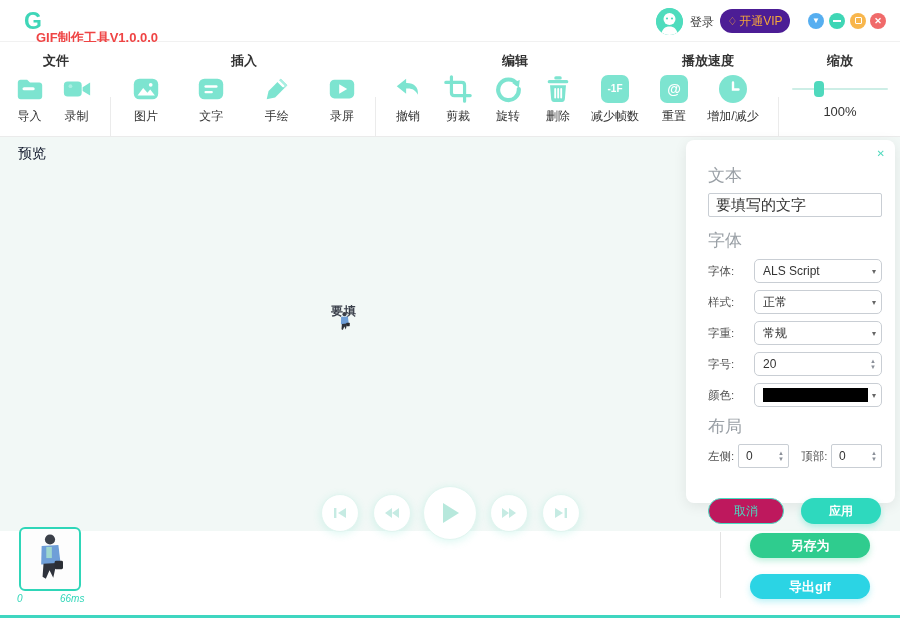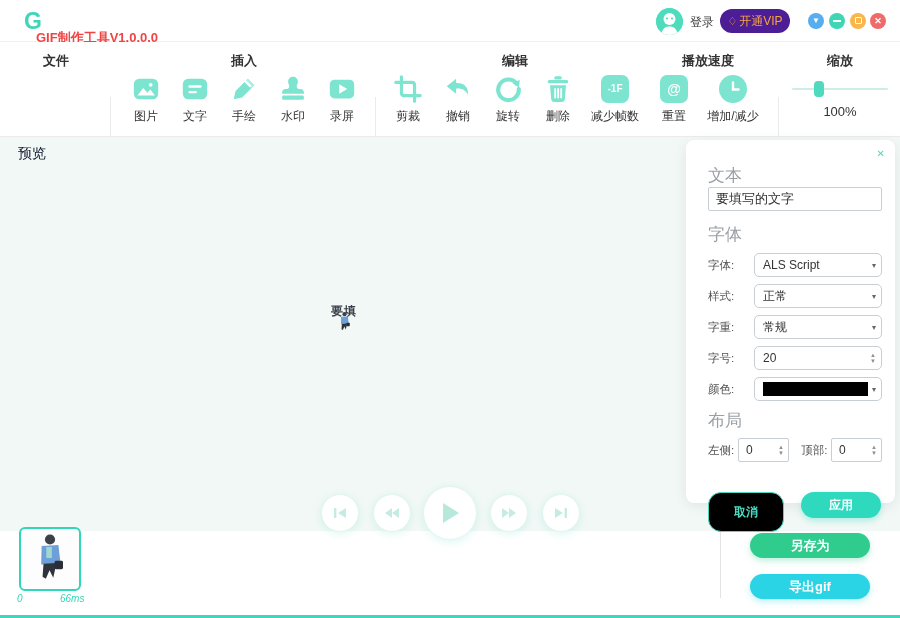--- a/index.html
+++ b/index.html
@@ -59,39 +59,39 @@
 
   
   .pbtn { position:absolute; border-radius:50%; background:#fff; border:1px solid #e2f5f0; box-shadow:0 2px 8px rgba(63,214,184,.18); display:flex; align-items:center; justify-content:center; cursor:pointer; }
   .pbtn.sm { width:38px; height:38px; top:494px; }
   .pbtn.lg { width:54px; height:54px; top:486px; left:423px; }
 
   
   .panel { position:absolute; left:686px; top:140px; width:209px; height:363px; background:#fff; border-radius:8px; box-shadow:0 3px 14px rgba(0,0,0,.08); padding:24px 13px 0 22px; }
   .panel-close { position:absolute; right:10px; top:8px; font-size:10px; color:#4fd9bd; cursor:pointer; }
   .sec-label { font-size:17px; color:#9aa0a6; }
-  .text-input { width:174px; height:24px; border:1px solid #c9ced4; border-radius:2px; font-size:13px; color:#333; padding:0 7px; font-family:"Liberation Sans",sans-serif; }
+  .text-input { width:174px; height:24px; margin-top:6px; border:1px solid #c9ced4; border-radius:2px; font-size:15px; color:#333; padding:0 7px; font-family:"Liberation Sans",sans-serif; }
   .font-sec { margin-top:12px; }
   .prow { display:flex; align-items:center; margin-top:7px; }
   .prow:first-of-type { margin-top:8px; }
   .prow .rlabel { width:30px; font-size:11.5px; color:#555; flex:none; white-space:nowrap; }
   .ctrl { flex:1; height:24px; border:1px solid #c9ced4; border-radius:5px; background:#fff; display:flex; align-items:center; padding:0 5px 0 8px; cursor:pointer; margin-left:16px; }
   .ctrl .cval { flex:1; font-size:12px; color:#333; }
   .ctrl .caret { font-size:8px; color:#666; }
   .num-input { flex:1; width:20px; border:none; outline:none; font-size:12px; color:#333; font-family:"Liberation Sans",sans-serif; }
   .spin { display:flex; flex-direction:column; line-height:6px; }
   .spin span { font-size:6px; color:#8a8f98; cursor:pointer; }
   .swatch { flex:1; height:14px; }
   .layout-sec { margin-top:8px; }
   .pos-row { display:flex; align-items:center; margin-top:6px; }
   .pos-row .rlabel { width:34px; font-size:11.5px; color:#555; white-space:nowrap; }
   .pos-box { width:56px; height:24px; border:1px solid #c9ced4; border-radius:2px; display:flex; align-items:center; padding:0 4px 0 7px; }
   .pos-gap { width:14px; }
   .panel-btns { display:flex; margin-top:30px; }
-  .btn-cancel { width:76px; height:40px; border-radius:13px; border:1px solid #49dcc2; background:#000000; color:#49dcc2; font-size:12px; font-family:"Liberation Sans",sans-serif; cursor:pointer;font-weight:bold; }
+  .btn-cancel { width:76px; height:26px; border-radius:13px; border:1px solid #49dcc2; background:#be185d; color:#49dcc2; font-size:12px; font-family:"Liberation Sans",sans-serif; cursor:pointer; }
   .btn-apply { width:80px; height:26px; margin-left:17px; border-radius:13px; border:none; background:#2ed9be; color:#fff; font-size:12px; font-weight:bold; font-family:"Liberation Sans",sans-serif; box-shadow:0 3px 6px rgba(46,217,190,.35); cursor:pointer; }
 </style>
 </head>
 <body>
 
 <div id="app">
 
   <div class="titlebar">
     <div class="logo">G</div>
     <div class="app-title">GIF制作工具V1.0.0.0</div>
@@ -115,20 +115,37 @@
     <div class="winbtn max">
         <b></b>
       </div>
     <div class="winbtn close"><span>✕</span></div>
   </div>
 
   <div class="toolbar">
 
     <div class="tgroup" style="left:6px; width:100px;">
       <div class="gtitle">文件</div>
+      <div class="titems">
+        <div class="titem" style="width:47px;">
+          <svg class="ic" viewBox="0 0 32 32">
+            <path d="M3 9c0-1.7 1.3-3 3-3h7l3 3h10c1.7 0 3 1.3 3 3v12c0 1.7-1.3 3-3 3H6c-1.7 0-3-1.3-3-3z" fill="#7de4d0"></path>
+            <rect x="8" y="14" width="13" height="3.4" rx="1.7" fill="#fff"></rect>
+          </svg>
+          <div class="lbl">导入</div>
+        </div>
+        <div class="titem" style="width:47px;">
+          <svg class="ic" viewBox="0 0 32 32">
+            <rect x="2" y="8" width="19" height="16" rx="4" fill="#7de4d0"></rect>
+            <path d="M22 14l8-5v14l-8-5z" fill="#7de4d0"></path>
+            <circle cx="9" cy="13" r="2" fill="#a9efe2"></circle>
+          </svg>
+          <div class="lbl">录制</div>
+        </div>
+      </div>
     </div>
 
     <div class="sep" style="left:110px;"></div>
 
     <div class="tgroup" style="left:124px; width:240px;">
       <div class="gtitle">插入</div>
       <div class="titems" style="justify-content:space-between;">
         <div class="titem" style="width:44px;">
           <svg class="ic" viewBox="0 0 32 32">
             <rect x="3" y="5" width="26" height="22" rx="6" fill="#7de4d0"></rect>
@@ -148,52 +165,45 @@
         <div class="titem" style="width:44px;">
           <svg class="ic" viewBox="0 0 32 32">
             <path d="M5 27l2-9L20 5l7 7-13 13z" fill="#7de4d0"></path>
             <path d="M17 8l7 7 3-3-7-7z" fill="#a9efe2"></path>
             <rect x="15" y="9" width="10" height="2.5" rx="1" transform="rotate(45 20 10)" fill="#fff"></rect>
           </svg>
           <div class="lbl">手绘</div>
         </div>
         <div class="titem" style="width:44px;">
           <svg class="ic" viewBox="0 0 32 32">
-            <path d="M16 3c3 0 5.2 2.2 5.2 5.2 0 2.2-1.2 3.4-1.2 5.4 0 1.2 1 2.4 2.4 2.4h1.8c2 0 3.4 1.4 3.4 3.4V21H4.4v-1.6c0-2 1.4-3.4 3.4-3.4h1.8c1.4 0 2.4-1.2 2.4-2.4 0-2-1.2-3.2-1.2-5.4C10.8 5.2 13 3 16 3z" fill="#7de4d0"></path>
-            <rect x="4.4" y="23" width="23.2" height="4.5" rx="1.5" fill="#7de4d0"></rect>
-          </svg>
-          <div class="lbl">水印</div>
-        </div>
-        <div class="titem" style="width:44px;">
-          <svg class="ic" viewBox="0 0 32 32">
             <rect x="3" y="6" width="26" height="20" rx="5" fill="#7de4d0"></rect>
             <path d="M13 11l8.5 5-8.5 5z" fill="#fff"></path>
           </svg>
           <div class="lbl">录屏</div>
         </div>
       </div>
     </div>
 
     <div class="sep" style="left:375px;"></div>
 
     <div class="tgroup" style="left:386px; width:258px;">
       <div class="gtitle">编辑</div>
       <div class="titems" style="justify-content:space-between;">
         <div class="titem" style="width:44px;">
           <svg class="ic" viewBox="0 0 32 32">
+            <path d="M14 5L4 13l10 8v-5.5c6-.6 10 1.5 12.5 6.5 1-8-4-12.8-12.5-12.5z" fill="#7de4d0"></path>
+          </svg>
+          <div class="lbl">撤销</div>
+        </div>
+        <div class="titem" style="width:44px;">
+          <svg class="ic" viewBox="0 0 32 32">
             <path d="M9 3v17c0 2 1 3 3 3h17" fill="none" stroke="#7de4d0" stroke-width="3.4" stroke-linecap="round"></path>
             <path d="M3 9h17c2 0 3 1 3 3v17" fill="none" stroke="#7de4d0" stroke-width="3.4" stroke-linecap="round"></path>
           </svg>
           <div class="lbl">剪裁</div>
-        </div>
-        <div class="titem" style="width:44px;">
-          <svg class="ic" viewBox="0 0 32 32">
-            <path d="M14 5L4 13l10 8v-5.5c6-.6 10 1.5 12.5 6.5 1-8-4-12.8-12.5-12.5z" fill="#7de4d0"></path>
-          </svg>
-          <div class="lbl">撤销</div>
         </div>
         <div class="titem" style="width:44px;">
           <svg class="ic" viewBox="0 0 32 32">
             <path d="M25.5 10.5A11 11 0 1 0 27.5 16" fill="none" stroke="#7de4d0" stroke-width="4.4" stroke-linecap="round"></path>
             <path d="M20.5 9.5l8-3-1 8z" fill="#7de4d0"></path>
           </svg>
           <div class="lbl">旋转</div>
         </div>
         <div class="titem" style="width:44px;">
           <svg class="ic" viewBox="0 0 32 32">

